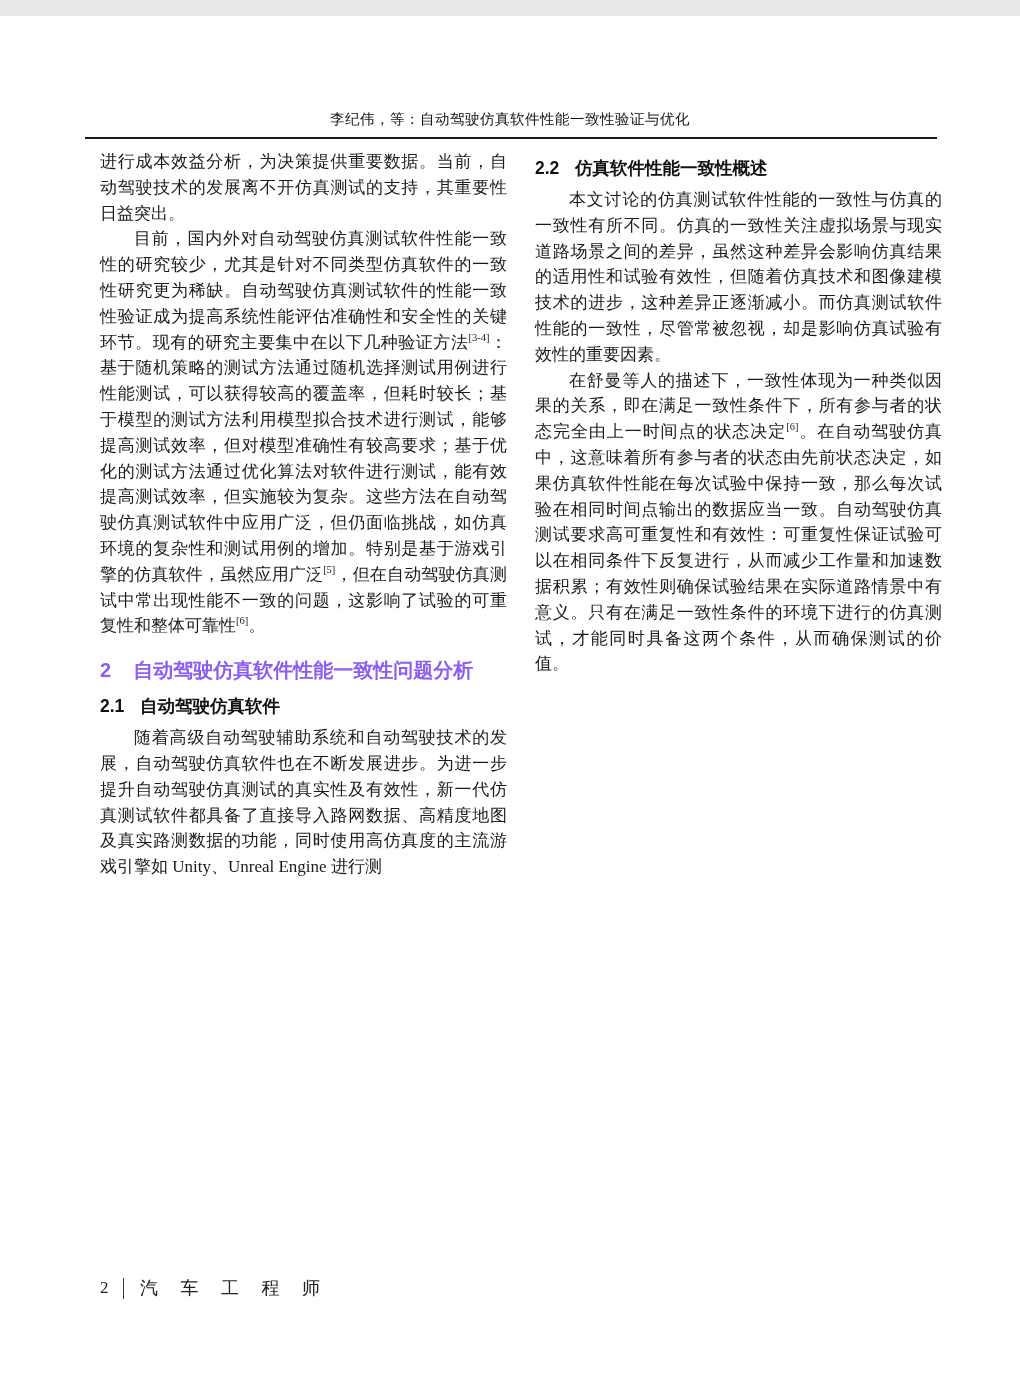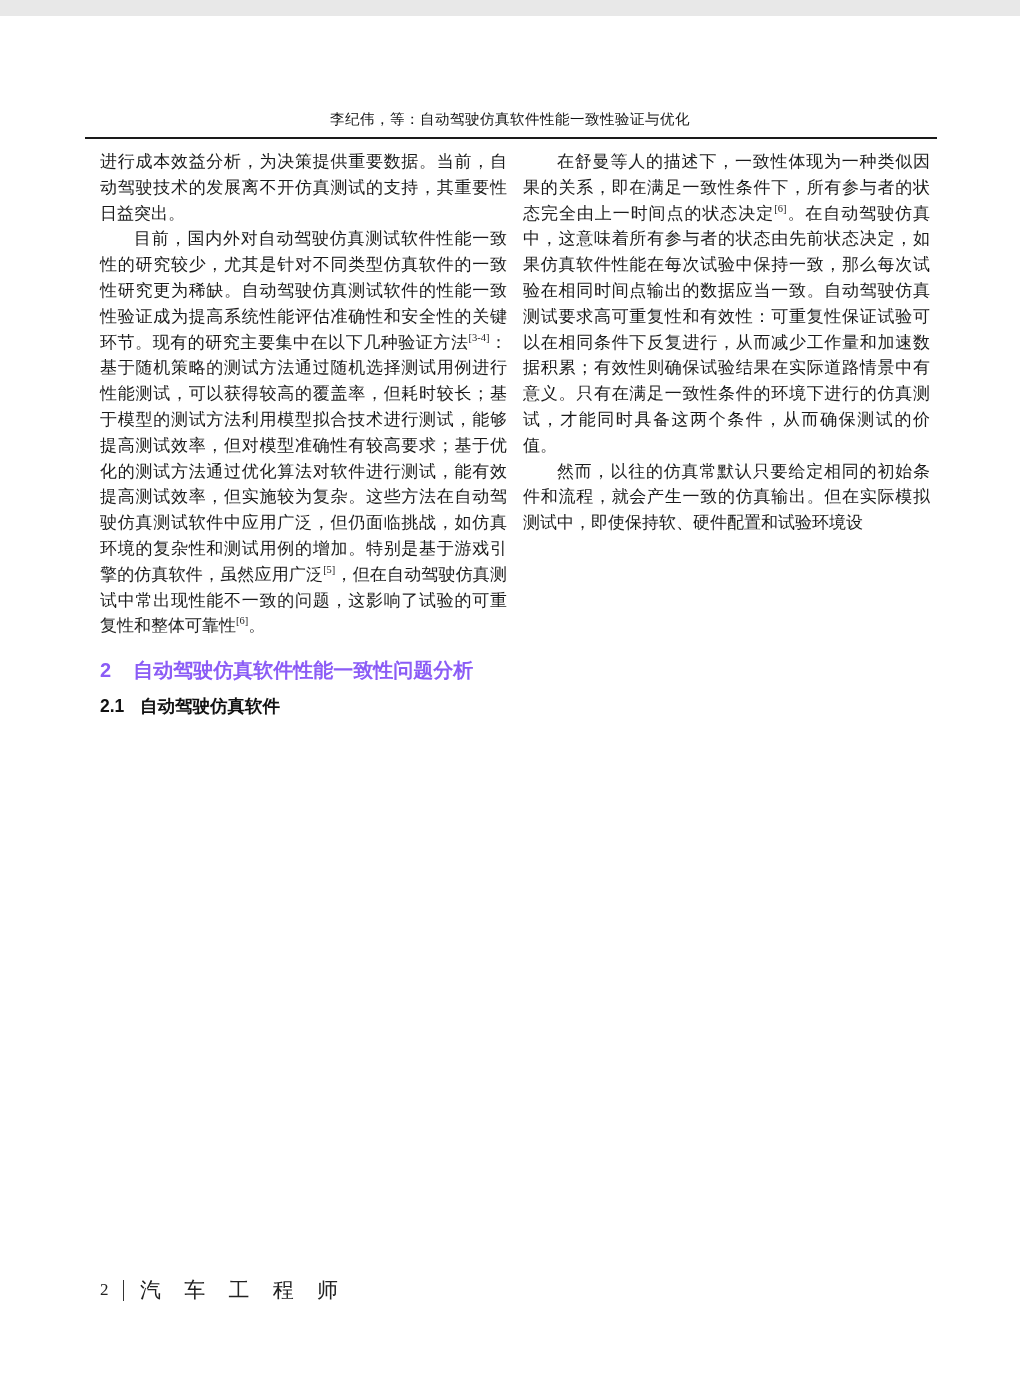--- a/index.html
+++ b/index.html
@@ -34,21 +34,21 @@
     right: 83px;
     height: 0;
     border-top: 2px solid #1a1a1a;
   }
   .columns {
     position: absolute;
     top: 133px;
     left: 100px;
     width: 830px;
     display: flex;
-    gap: 16px;
+    gap: 28px;
   }
   .col {
     width: 407px;
     flex: 0 0 407px;
   }
   .para {
     margin: 0;
     font-size: 17px;
     line-height: 25.8px;
     text-align: justify;
@@ -90,42 +90,44 @@
     color: #222;
   }
   .footer-divider {
     width: 1.5px;
     height: 21px;
     background: #333;
     margin: 0 16px 0 14px;
   }
   .journal-name {
     letter-spacing: 9px;
-    font-size: 21px;
+    font-size: 18px;
   }
 </style>
 </head>
 <body>
 
 <div class="page">
 
   <div class="running-head">李纪伟，等：自动驾驶仿真软件性能一致性验证与优化</div>
 
   <div class="header-rule"></div>
 
   <div class="columns">
     <div class="col">
         <p class="para">进行成本效益分析，为决策提供重要数据。当前，自动驾驶技术的发展离不开仿真测试的支持，其重要性日益突出。</p>
         <p class="para indent">目前，国内外对自动驾驶仿真测试软件性能一致性的研究较少，尤其是针对不同类型仿真软件的一致性研究更为稀缺。自动驾驶仿真测试软件的性能一致性验证成为提高系统性能评估准确性和安全性的关键环节。现有的研究主要集中在以下几种验证方法<sup>[3-4]</sup>：基于随机策略的测试方法通过随机选择测试用例进行性能测试，可以获得较高的覆盖率，但耗时较长；基于模型的测试方法利用模型拟合技术进行测试，能够提高测试效率，但对模型准确性有较高要求；基于优化的测试方法通过优化算法对软件进行测试，能有效提高测试效率，但实施较为复杂。这些方法在自动驾驶仿真测试软件中应用广泛，但仍面临挑战，如仿真环境的复杂性和测试用例的增加。特别是基于游戏引擎的仿真软件，虽然应用广泛<sup>[5]</sup>，但在自动驾驶仿真测试中常出现性能不一致的问题，这影响了试验的可重复性和整体可靠性<sup>[6]</sup>。</p>
         <div class="sec-h1"><span class="sec-num">2</span><span>自动驾驶仿真软件性能一致性问题分析</span></div>
         <div class="sec-h2"><span class="sec-num">2.1</span><span>自动驾驶仿真软件</span></div>
+        <p class="para indent">随着高级自动驾驶辅助系统和自动驾驶技术的发展，自动驾驶仿真软件也在不断发展进步。为进一步提升自动驾驶仿真测试的真实性及有效性，新一代仿真测试软件都具备了直接导入路网数据、高精度地图及真实路测数据的功能，同时使用高仿真度的主流游戏引擎如 Unity、Unreal Engine 进行测</p>
       </div>
     <div class="col">
+        <div class="sec-h2"><span class="sec-num">2.2</span><span>仿真软件性能一致性概述</span></div>
+        <p class="para indent">本文讨论的仿真测试软件性能的一致性与仿真的一致性有所不同。仿真的一致性关注虚拟场景与现实道路场景之间的差异，虽然这种差异会影响仿真结果的适用性和试验有效性，但随着仿真技术和图像建模技术的进步，这种差异正逐渐减小。而仿真测试软件性能的一致性，尽管常被忽视，却是影响仿真试验有效性的重要因素。</p>
         <p class="para indent">在舒曼等人的描述下，一致性体现为一种类似因果的关系，即在满足一致性条件下，所有参与者的状态完全由上一时间点的状态决定<sup>[6]</sup>。在自动驾驶仿真中，这意味着所有参与者的状态由先前状态决定，如果仿真软件性能在每次试验中保持一致，那么每次试验在相同时间点输出的数据应当一致。自动驾驶仿真测试要求高可重复性和有效性：可重复性保证试验可以在相同条件下反复进行，从而减少工作量和加速数据积累；有效性则确保试验结果在实际道路情景中有意义。只有在满足一致性条件的环境下进行的仿真测试，才能同时具备这两个条件，从而确保测试的价值。</p>
-        <p class="para indent">然而，以往的仿真常默认只要给定相同的初始条件和流程，就会产生一致的仿真输出。但在实际模拟测试中，即使保持软、硬件配置和试验环境设</p>
       </div>
   </div>
 
   <div class="page-footer">
     <span>2</span>
     <span class="footer-divider"></span>
     <span class="journal-name">汽 车 工 程 师</span>
   </div>
 
 </div>

